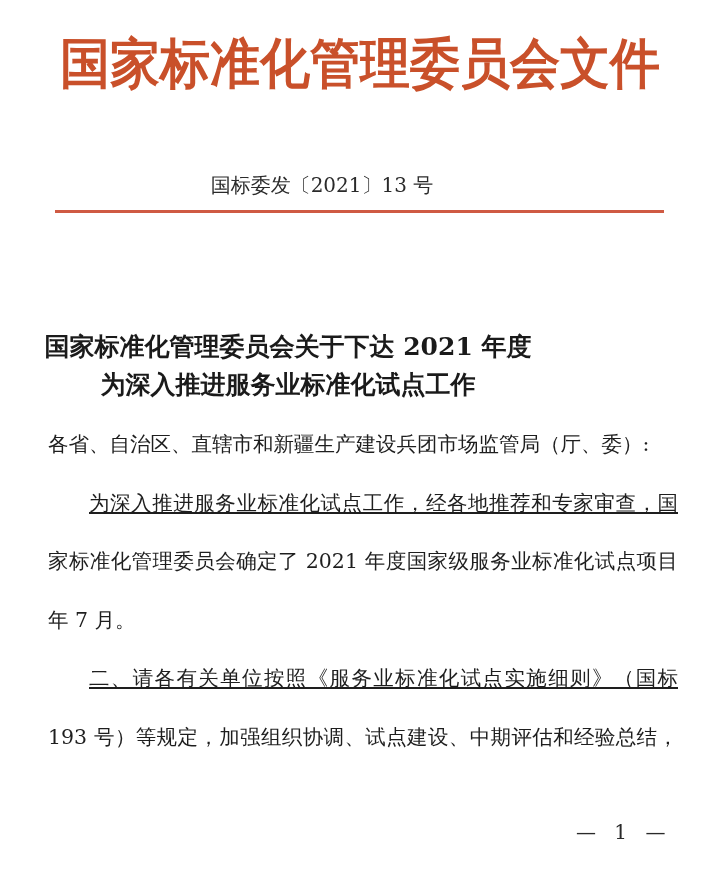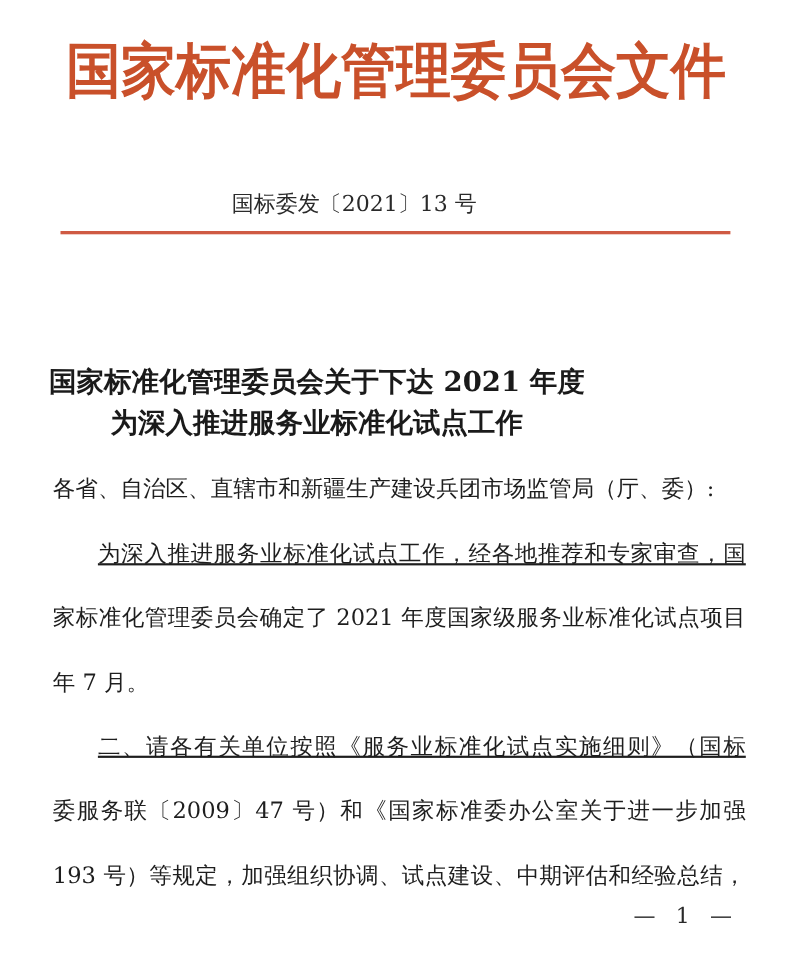--- a/index.html
+++ b/index.html
@@ -102,17 +102,16 @@
   <div>国家标准化管理委员会关于下达 2021 年度</div>
   <div>为深入推进服务业标准化试点工作</div>
 </div>
 
 <div class="body-text">
   <span class="line short">各省、自治区、直辖市和新疆生产建设兵团市场监管局（厅、委）:</span>
   <span class="line indent">为深入推进服务业标准化试点工作，经各地推荐和专家审查，国</span>
   <span class="line">家标准化管理委员会确定了 2021 年度国家级服务业标准化试点项目</span>
   <span class="line short">年 7 月。</span>
   <span class="line indent">二、请各有关单位按照《服务业标准化试点实施细则》（国标</span>
-  <span class="line">委服务联〔2009〕47 号）和《国家标准委办公室关于进一步加强</span>
   <span class="line">193 号）等规定，加强组织协调、试点建设、中期评估和经验总结，</span>
 </div>
 
 <div class="page-number">— 1 —</div>
 
 </body></html>

